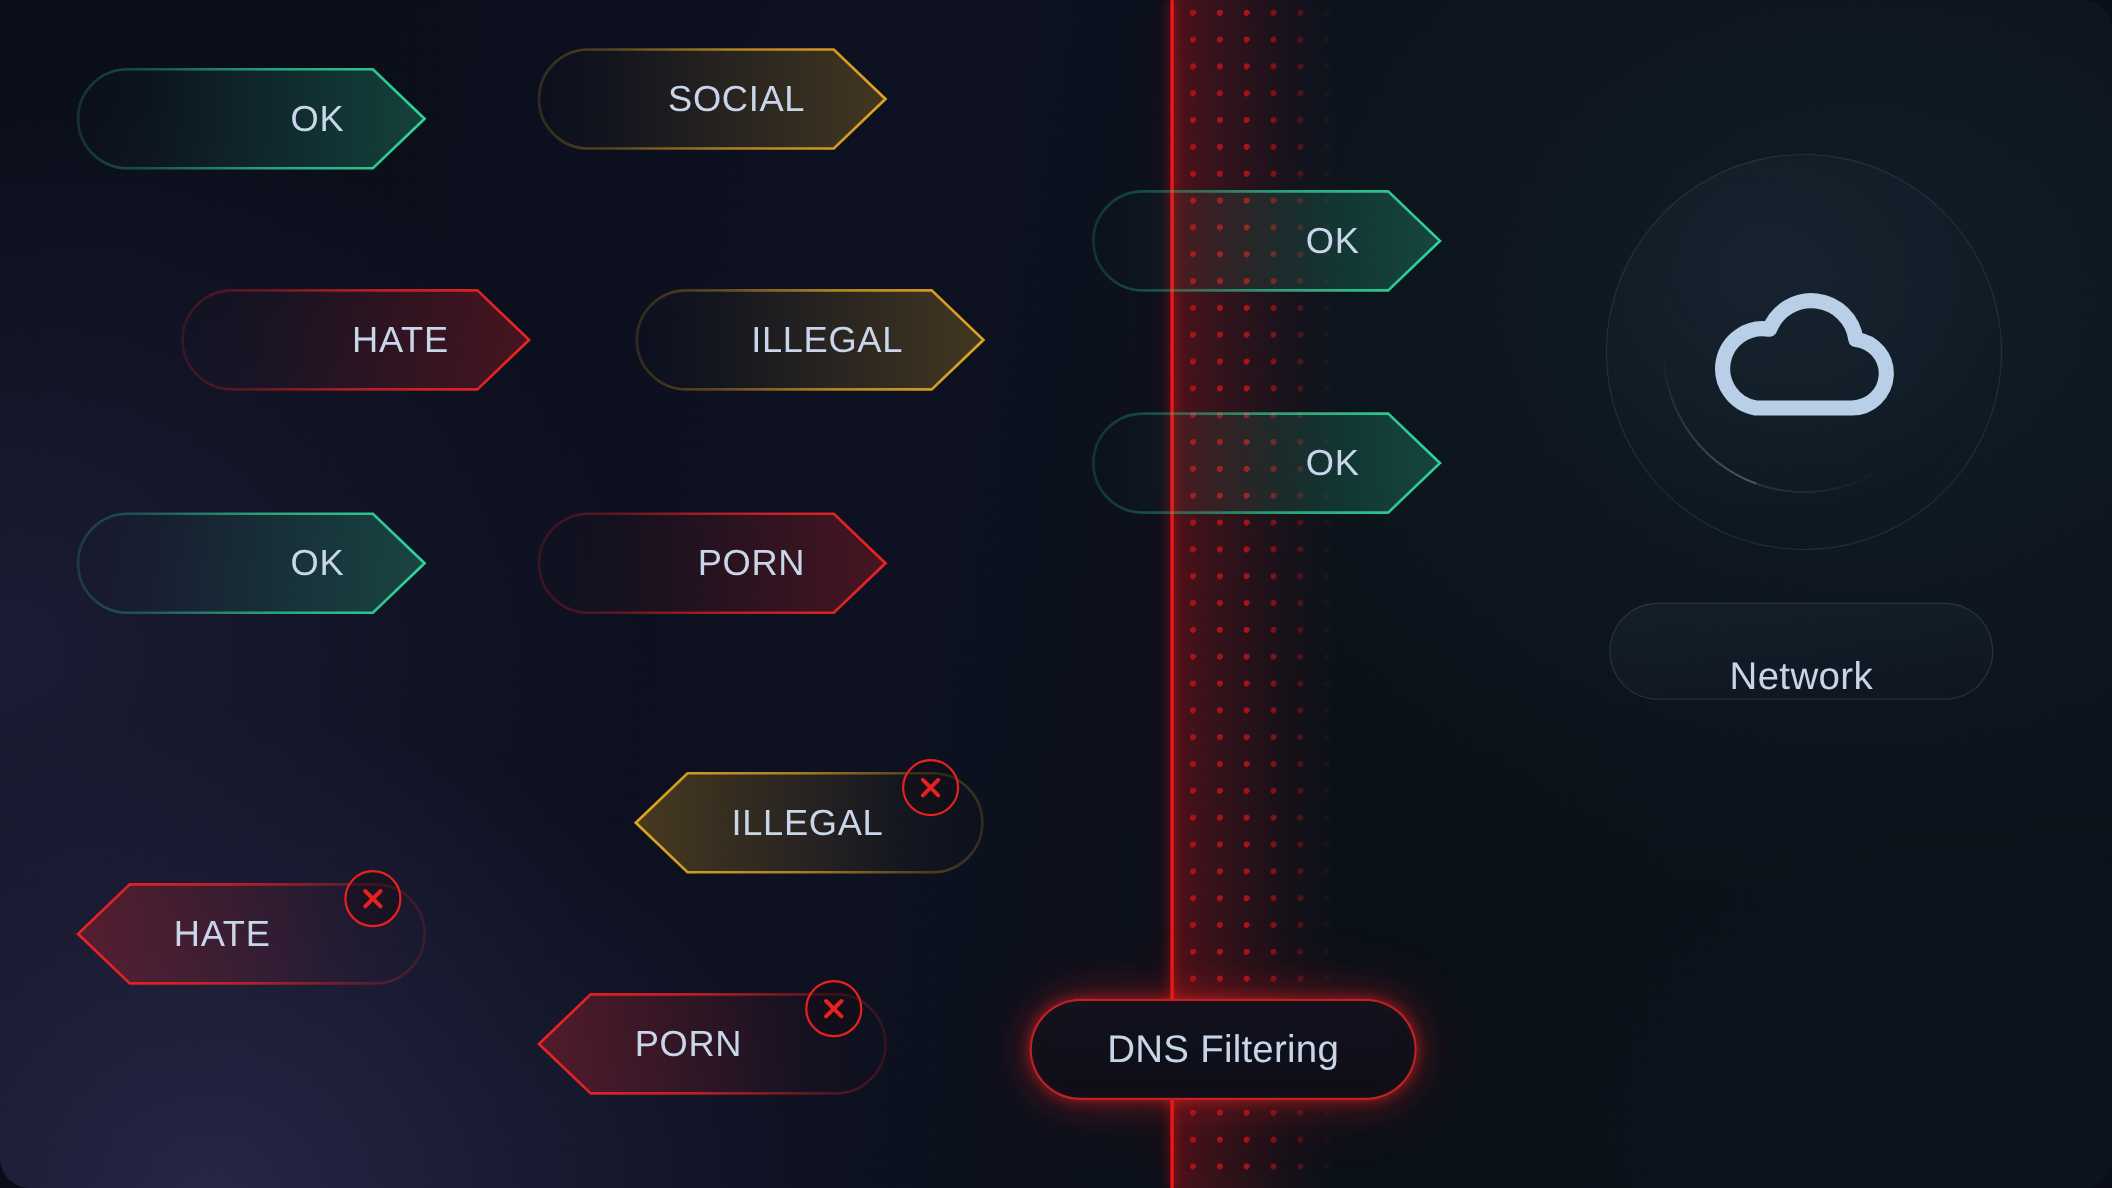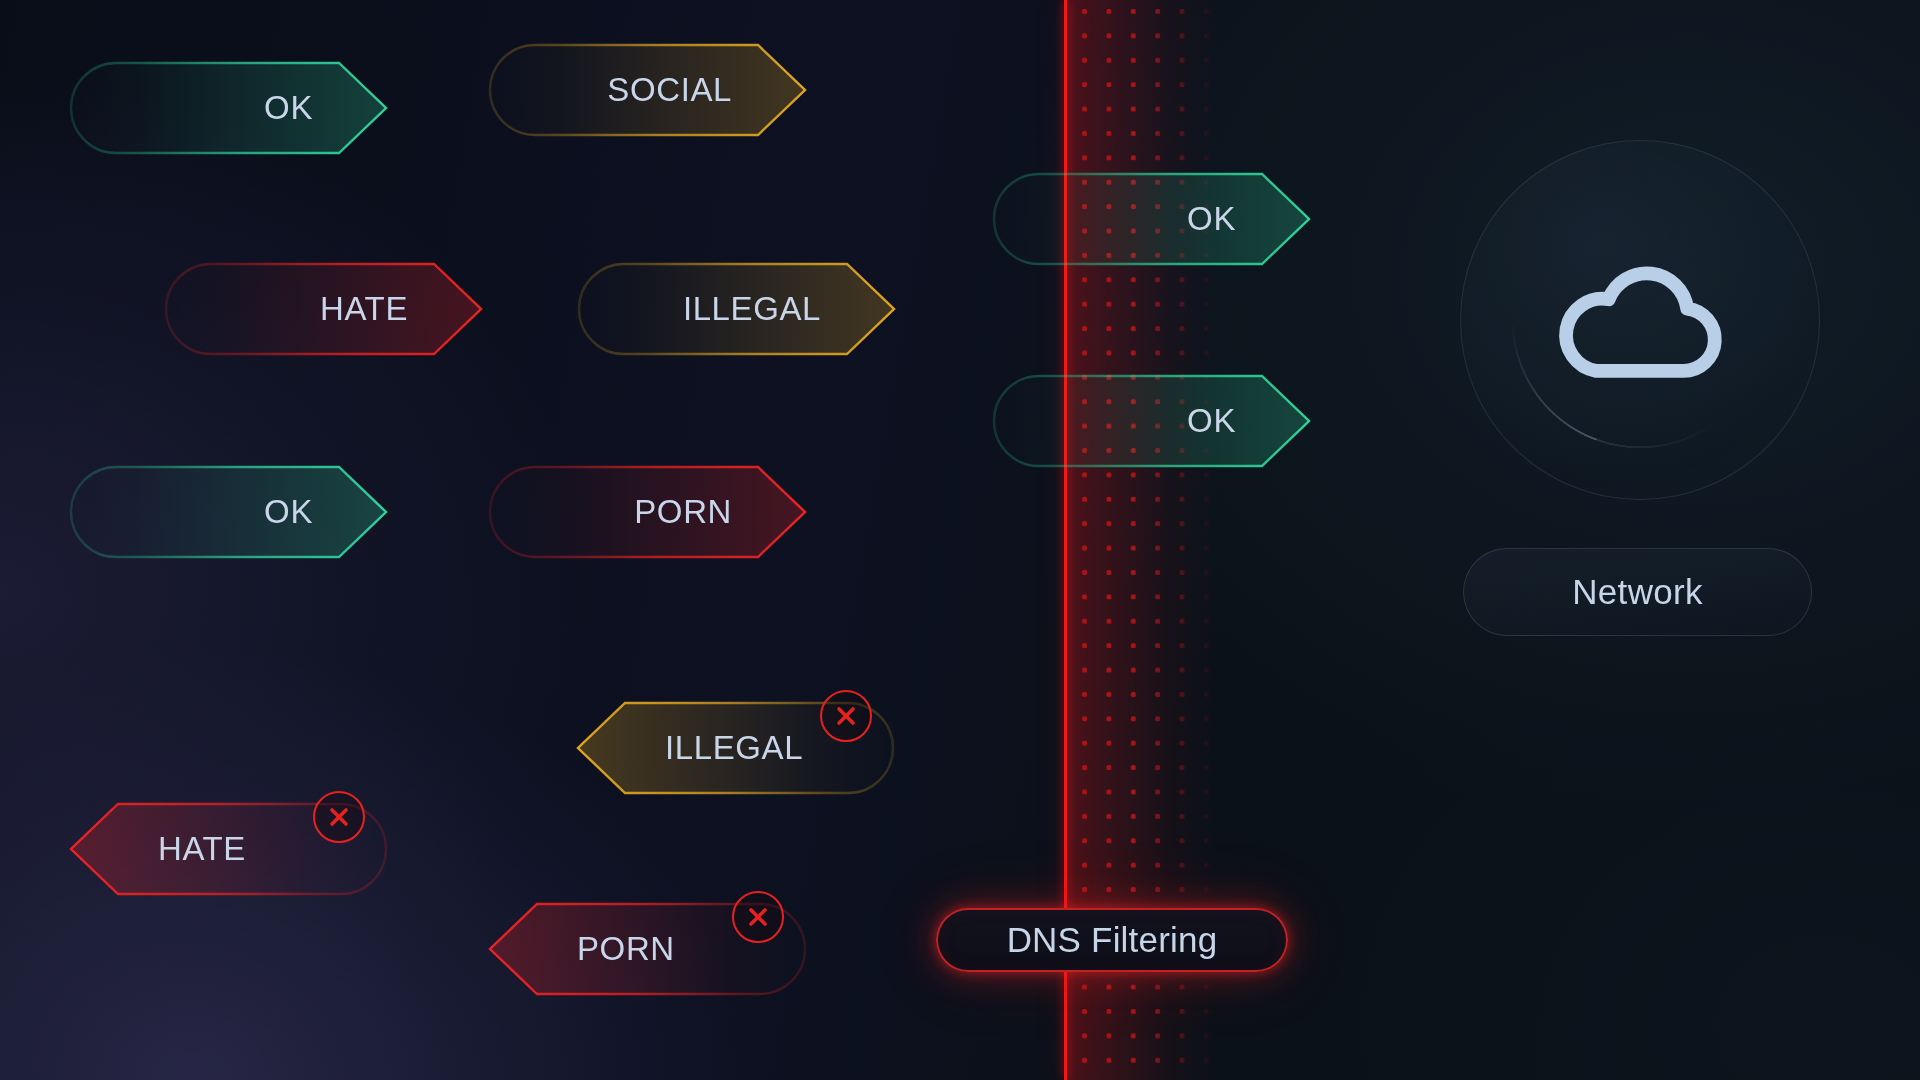--- a/index.html
+++ b/index.html
@@ -4,21 +4,21 @@
 <style>
   * { margin:0; padding:0; box-sizing:border-box; }
   html,body { width:1920px; height:1080px; overflow:hidden; }
   body {
     font-family:"Liberation Sans", sans-serif;
     background:#0a0e18;
     position:relative;
   }
 
   
-  #stage { position:absolute; inset:0; overflow:hidden; }
+  #stage { position:absolute; inset:0; overflow:hidden;border-radius:27px; }
 
   .bg-base {
     position:absolute; inset:0;
     background:
       radial-gradient(ellipse 900px 700px at 10% 100%, #262544 0%, rgba(38,37,68,0) 62%),
       radial-gradient(ellipse 900px 800px at 0% 55%, #1b1b33 0%, rgba(27,27,51,0) 65%),
       radial-gradient(ellipse 1000px 800px at 95% 95%, #0b131c 0%, rgba(11,19,28,0) 60%),
       radial-gradient(ellipse 1100px 900px at 88% 25%, #101c26 0%, rgba(16,28,38,0) 62%),
       linear-gradient(100deg, #090d18 0%, #0c1020 42%, #0a1018 62%, #0a1018 100%);
   }
@@ -124,23 +124,24 @@
     display:flex; align-items:center; justify-content:center;
     border-radius:999px;
     color:#c7d5e9;
     white-space:nowrap;
   }
   .pill-network {
     left:1463px; top:548px; width:349px; height:88px;
     font-size:35px; letter-spacing:.3px;
     border:1.6px solid rgba(166,192,222,.16);
     background:linear-gradient(170deg, rgba(150,185,225,.055), rgba(150,185,225,.012));
+    align-items:flex-end;
   }
   .pill-dns {
-    left:936px; top:908px; width:352px; height:64px;
+    left:936px; top:908px; width:352px; height:92px;
     font-size:35px; letter-spacing:.2px;
     border:2px solid rgba(224,36,36,.85);
     background:linear-gradient(180deg, #11121d 0%, #0d0e18 100%);
     box-shadow:
       0 0 12px rgba(226,34,34,.55),
       0 0 34px rgba(226,34,34,.35),
       0 0 68px rgba(226,34,34,.18),
       inset 0 0 18px rgba(226,34,34,.07);
     z-index:20;
   }

